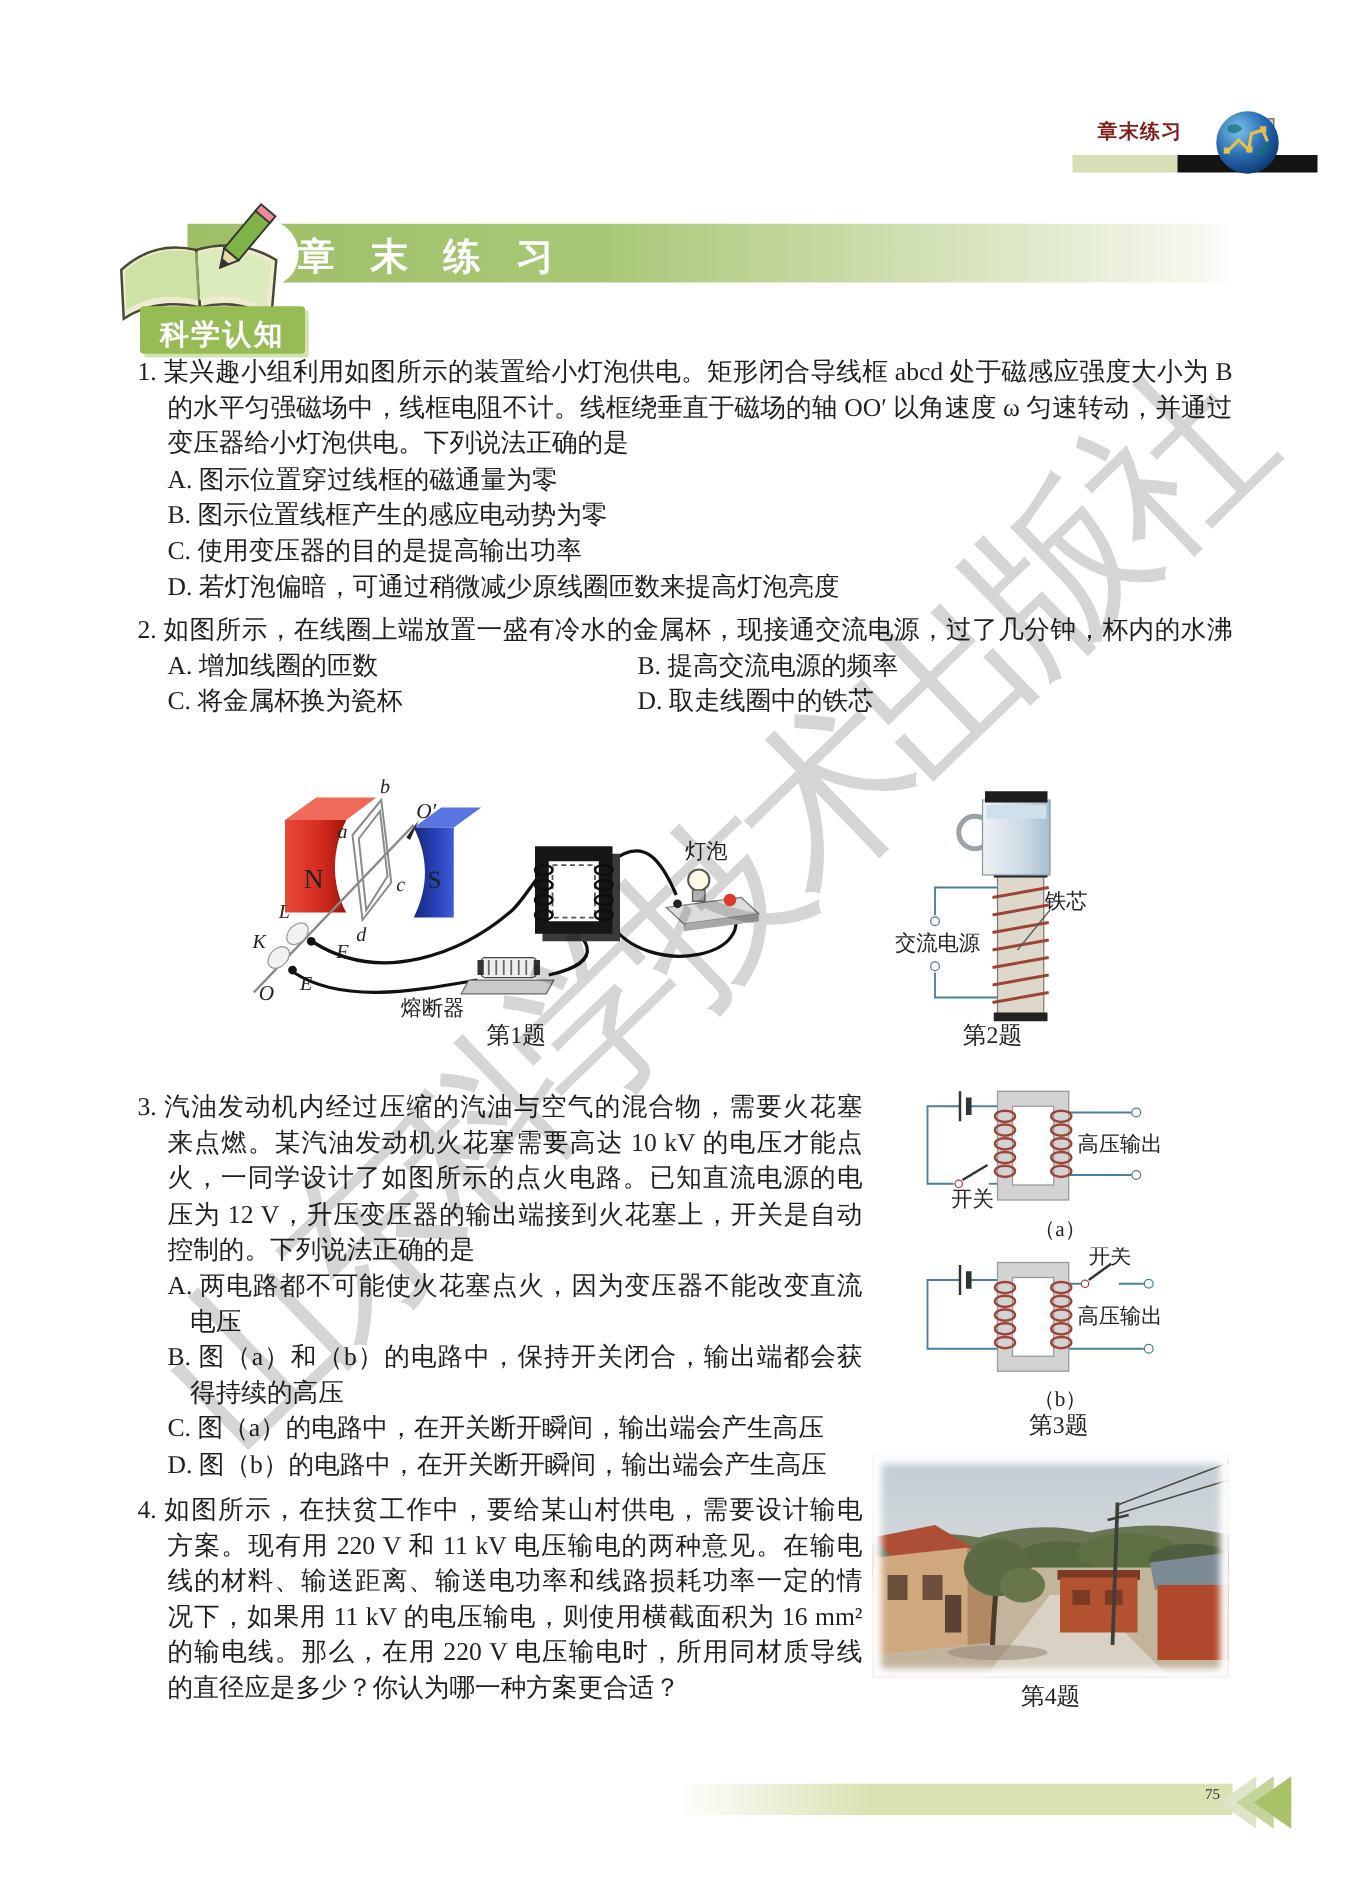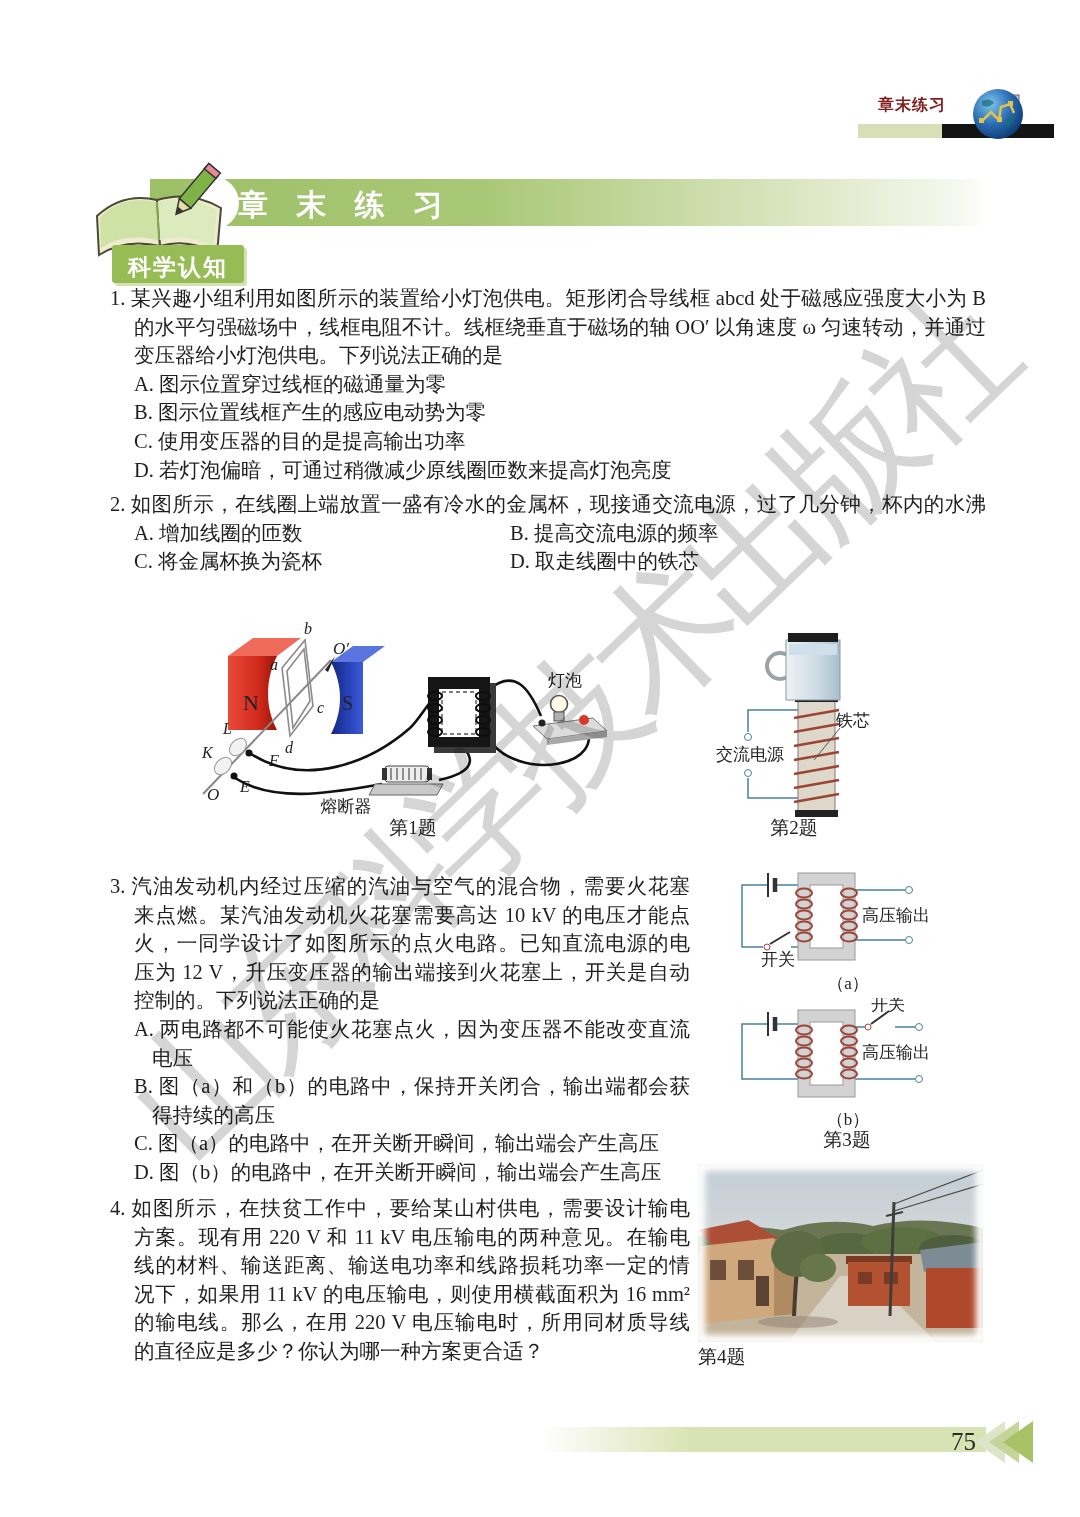--- a/index.html
+++ b/index.html
@@ -36,39 +36,39 @@
   .q .qnum{margin-right:5px;}
   .q .cont,.q .opt{padding-left:24px;}
   .q .optcont{padding-left:42px;}
   .q1,.q2{width:876px;}
   .q3,.q4{width:580px;}
   .opt2{display:inline-block;padding-left:24px;}
   .opt2.first{width:376px;box-sizing:border-box;}
 
   
   .fig{position:absolute;z-index:2;}
-  .figcap{position:absolute;z-index:2;font-size:19px;color:#222;}
+  .figcap{position:absolute;z-index:2;font-size:19px;color:#222;text-align:center;}
   svg text{font-family:"Liberation Serif","DejaVu Serif",serif;fill:#222;}
   svg text.it{font-style:italic;}
   svg text.hand{font-size:17px;}
 
   
   .photo{position:absolute;left:698px;top:1164px;z-index:2;}
 
   
   .watermark{position:absolute;left:105px;top:1080px;z-index:8;pointer-events:none;
              transform:rotate(-44deg);transform-origin:0 0;
              font-size:140px;letter-spacing:-12px;line-height:1;white-space:nowrap;
              color:#8f8f8f;opacity:.38;mix-blend-mode:multiply;
              font-family:"Liberation Serif","DejaVu Serif",serif;}
 
   
   .footer-bar{position:absolute;left:540px;top:1427px;width:446px;height:25px;z-index:2;
               background:linear-gradient(90deg,rgba(217,226,178,0) 0%,#d9e2b2 35%,#d9e2b2 100%);}
-  .footer-bar .pnum{position:absolute;right:10px;top:1px;font-size:25px;color:#2b2b2b;}
+  .footer-bar .pnum{position:absolute;right:10px;top:1px;font-size:12px;color:#2b2b2b;}
   .footer-tris{position:absolute;left:975px;top:1419px;z-index:2;}
 </style>
 </head>
 <body>
 
 <div class="page">
 
   <div class="corner-tab">
     <span class="lbl">章末练习</span>
     <div class="bar-green"></div>

